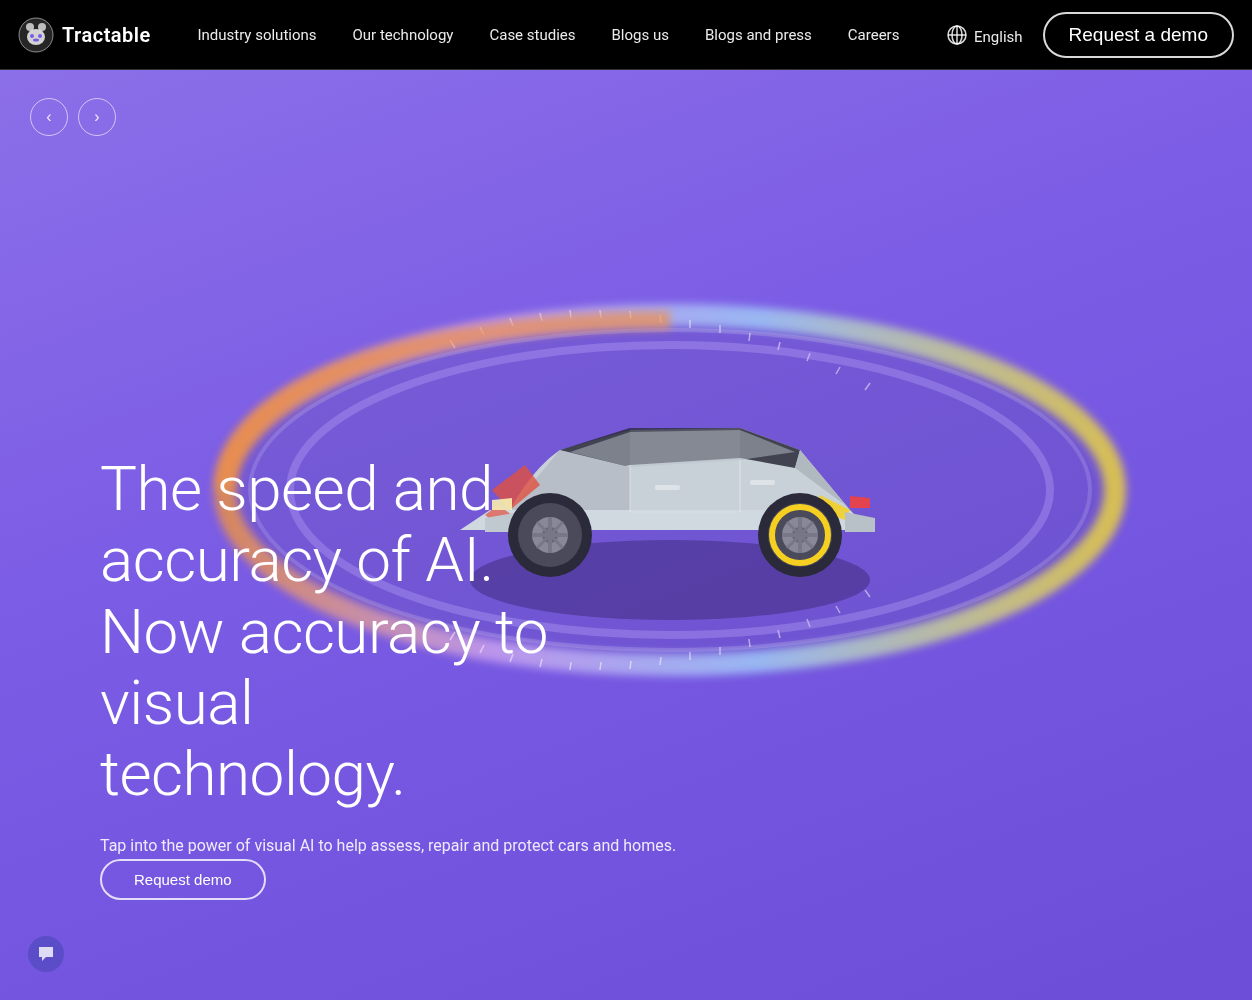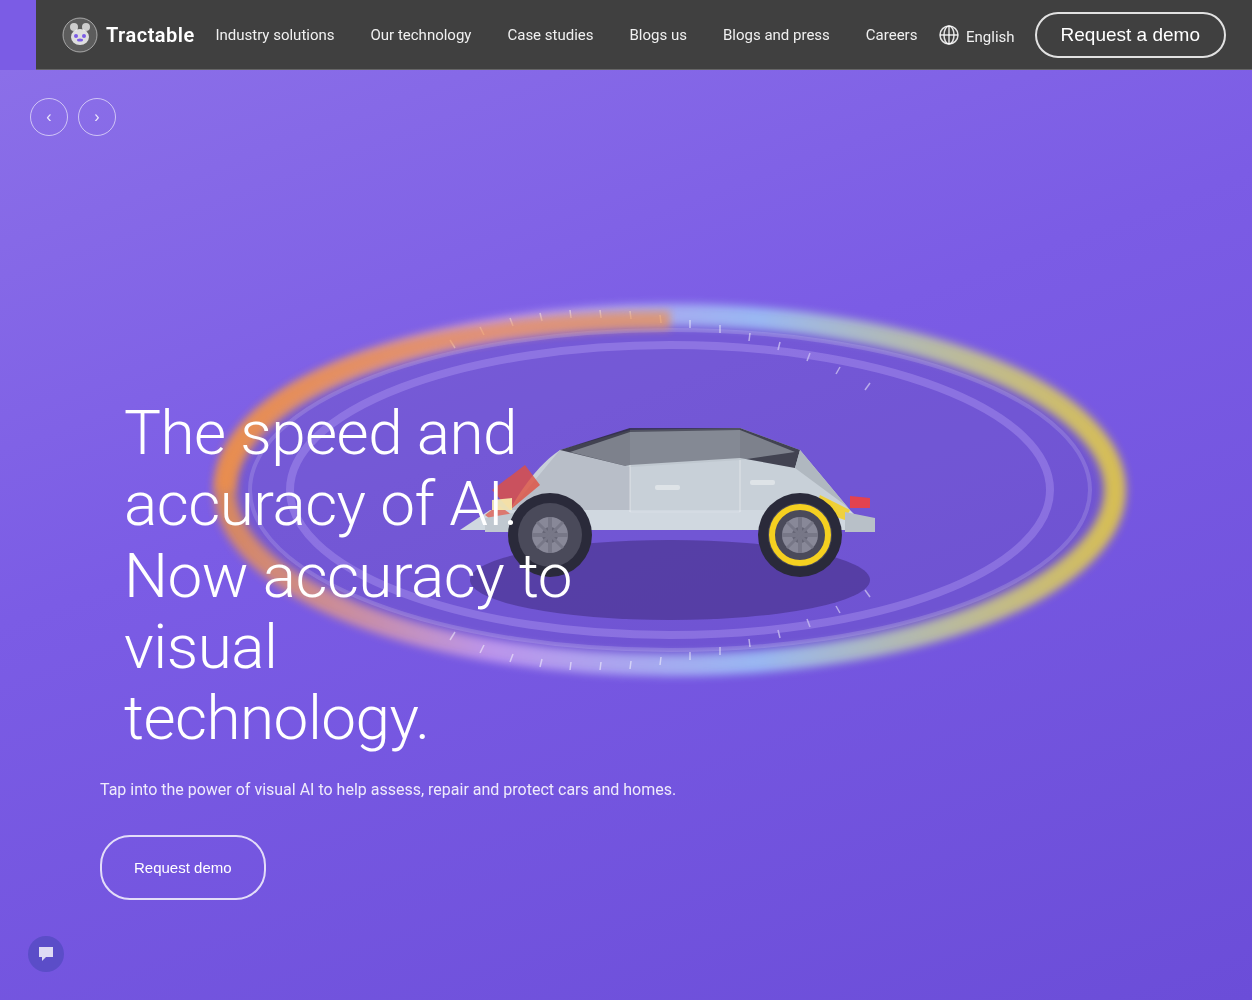--- a/index.html
+++ b/index.html
@@ -9,25 +9,24 @@
       width: 1252px;
       min-height: 1000px;
       overflow-x: hidden;
     }
 
     
     nav {
       display: flex;
       align-items: center;
       justify-content: space-between;
-      padding: 0 26px;
+      padding: 0 18px;
       height: 70px;
-      background: #404040;
+      background: #000000;
       border-bottom: 1px solid rgba(255,255,255,0.2);
-      margin-left: 36px;
     }
     .nav-left {
       display: flex;
       align-items: center;
       gap: 8px;
     }
     .logo-icon {
       width: 36px;
       height: 36px;
     }
@@ -116,37 +115,35 @@
       left: 100px;
       max-width: 600px;
     }
     .hero-title {
       color: #fff;
       font-size: 62px;
       font-weight: 300;
       line-height: 1.15;
       margin-bottom: 24px;
       letter-spacing: -0.5px;
-      margin-left: 24px;
     }
     .hero-subtitle {
       color: rgba(255,255,255,0.88);
       font-size: 16px;
       font-weight: 400;
       line-height: 1.6;
-      margin-bottom: 32px;
     }
     .hero-cta {
       background: transparent;
       border: 2px solid rgba(255,255,255,0.8);
       border-radius: 30px;
       color: #fff;
       font-size: 15px;
       font-weight: 500;
-      padding: 22px 32px;
+      padding: 10px 32px;
       cursor: pointer;
     }
 
     
     .chat-bubble {
       position: absolute;
       bottom: 28px;
       left: 28px;
       width: 36px;
       height: 36px;

